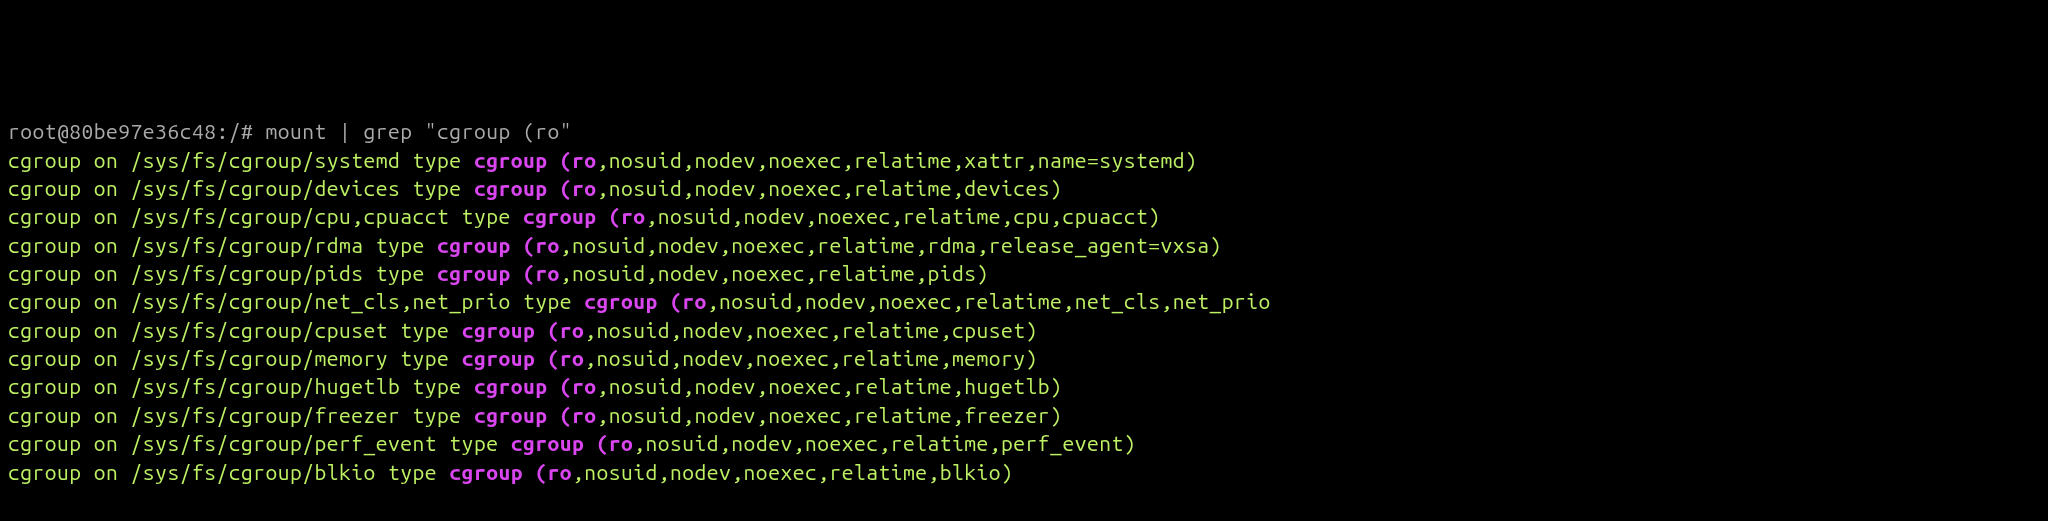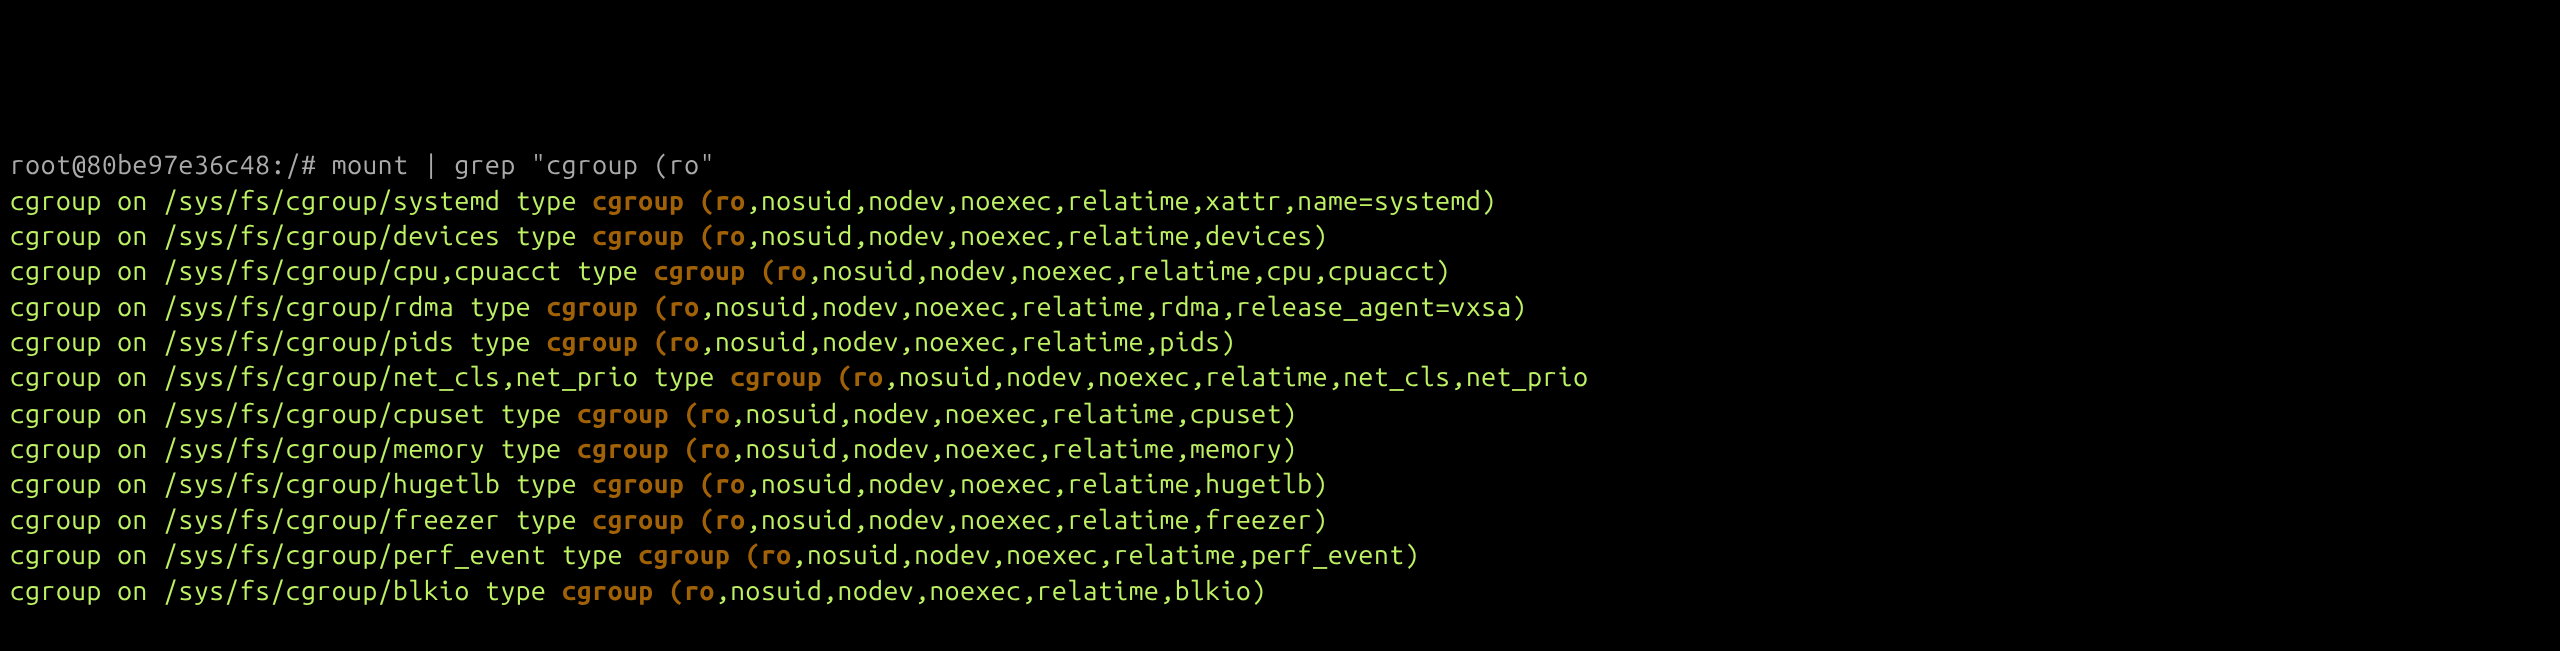--- a/index.html
+++ b/index.html
@@ -23,21 +23,21 @@
     .prompt {
       color: #aaaaaa;
     }
     .command {
       color: #aaaaaa;
     }
     .normal {
       color: #bef264;
     }
     .match {
-      color: #a16207;
+      color: #d946ef;
       font-weight: bold;
     }
     .line {
       display: block;
     }
   </style>
 </head>
 <body>
 
 

